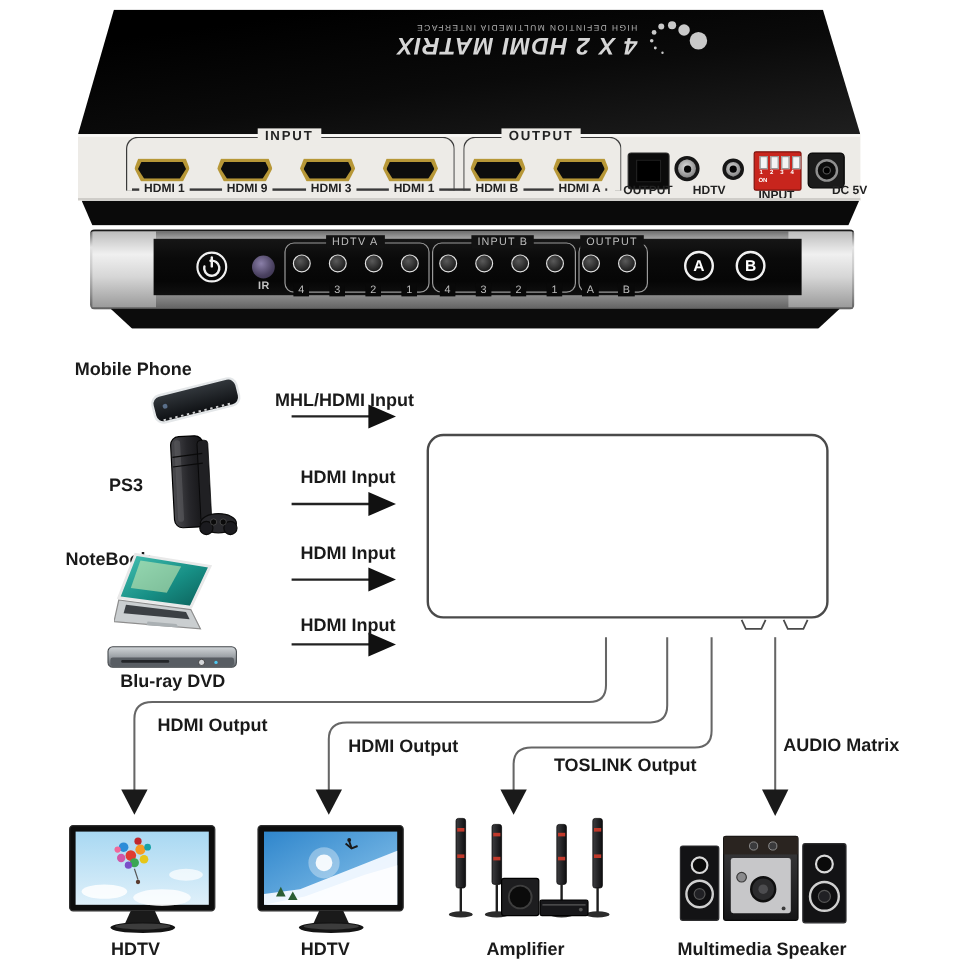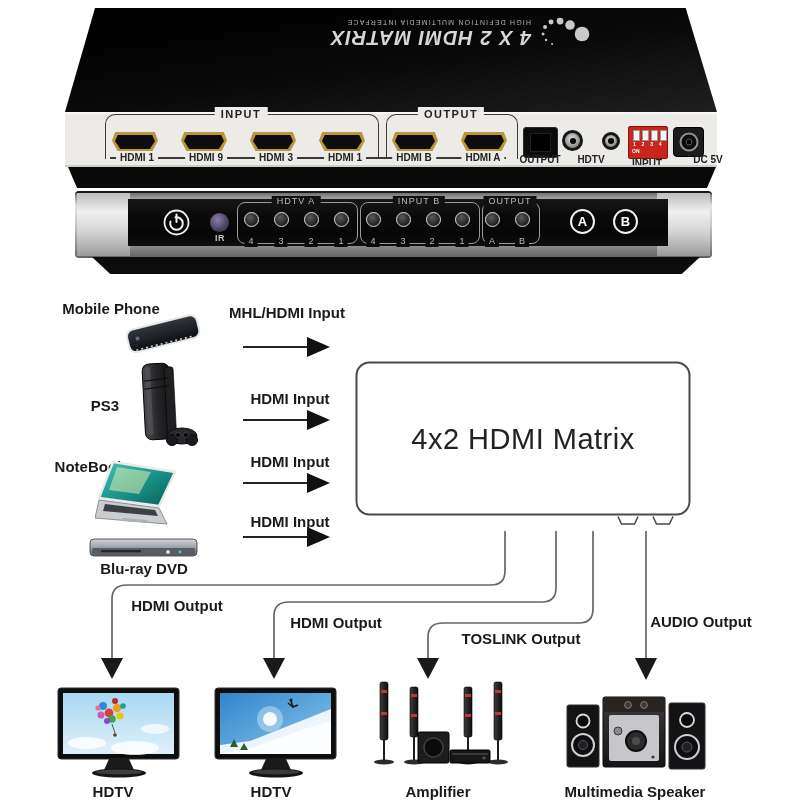--- a/index.html
+++ b/index.html
@@ -257,34 +257,33 @@
     </g>
     <g fill="#1a1a1a">
       <polygon points="101,658 123,658 112,679"></polygon>
       <polygon points="263,658 285,658 274,679"></polygon>
       <polygon points="417,658 439,658 428,679"></polygon>
       <polygon points="635,658 657,658 646,680"></polygon>
     </g>
   </svg>
 
   <span class="abs dlabel" style="left:111px;top:308px;">Mobile Phone</span>
-  <span class="abs dlabel" style="left:287px;top:312px;">MHL/HDMI Input</span>
+  <span class="abs dlabel" style="left:287px;top:334px;">MHL/HDMI Input</span>
   <span class="abs dlabel" style="left:105px;top:405px;">PS3</span>
   <span class="abs dlabel" style="left:290px;top:398px;">HDMI Input</span>
   <span class="abs dlabel" style="left:90px;top:466px;">NoteBook</span>
   <span class="abs dlabel" style="left:290px;top:461px;">HDMI Input</span>
   <span class="abs dlabel" style="left:290px;top:521px;">HDMI Input</span>
   <span class="abs dlabel" style="left:144px;top:568px;">Blu-ray DVD</span>
 
-  <span class="abs matrix-label" style="left:523px;top:439px;">4x2 HDMI Matrix</span>
 
   <span class="abs dlabel" style="left:177px;top:605px;">HDMI Output</span>
   <span class="abs dlabel" style="left:336px;top:622px;">HDMI Output</span>
   <span class="abs dlabel" style="left:521px;top:638px;">TOSLINK Output</span>
-  <span class="abs dlabel" style="left:701px;top:621px;">AUDIO Output</span>
+  <span class="abs dlabel" style="left:701px;top:621px;">AUDIO Matrix</span>
 
   <span class="abs dlabel" style="left:113px;top:791px;">HDTV</span>
   <span class="abs dlabel" style="left:271px;top:791px;">HDTV</span>
   <span class="abs dlabel" style="left:438px;top:791px;">Amplifier</span>
   <span class="abs dlabel" style="left:635px;top:791px;">Multimedia Speaker</span>
 
   <div class="abs" style="left:118px;top:308px;">
     <svg width="92" height="50" viewBox="0 0 92 50">
       <defs>
           <linearGradient id="ph" x1="0" y1="0" x2="0" y2="1">

